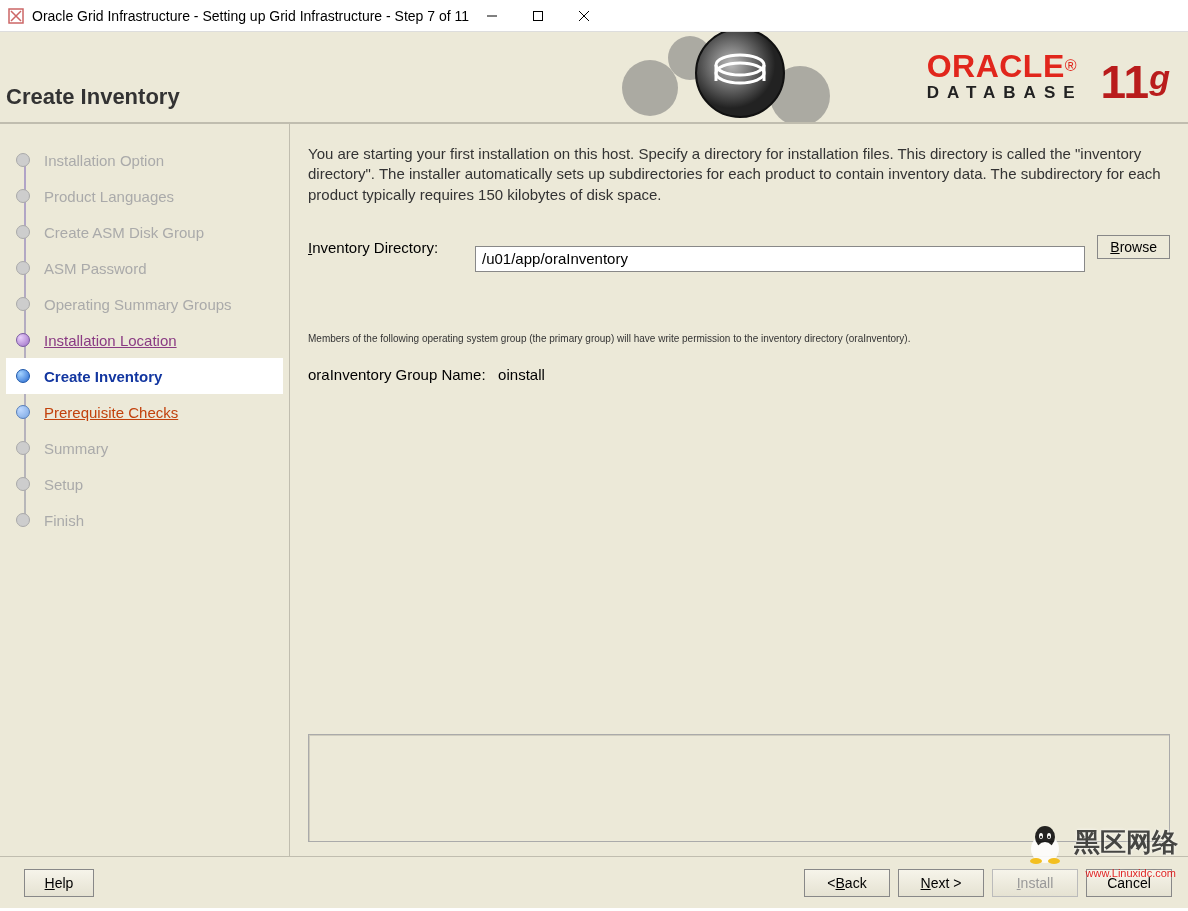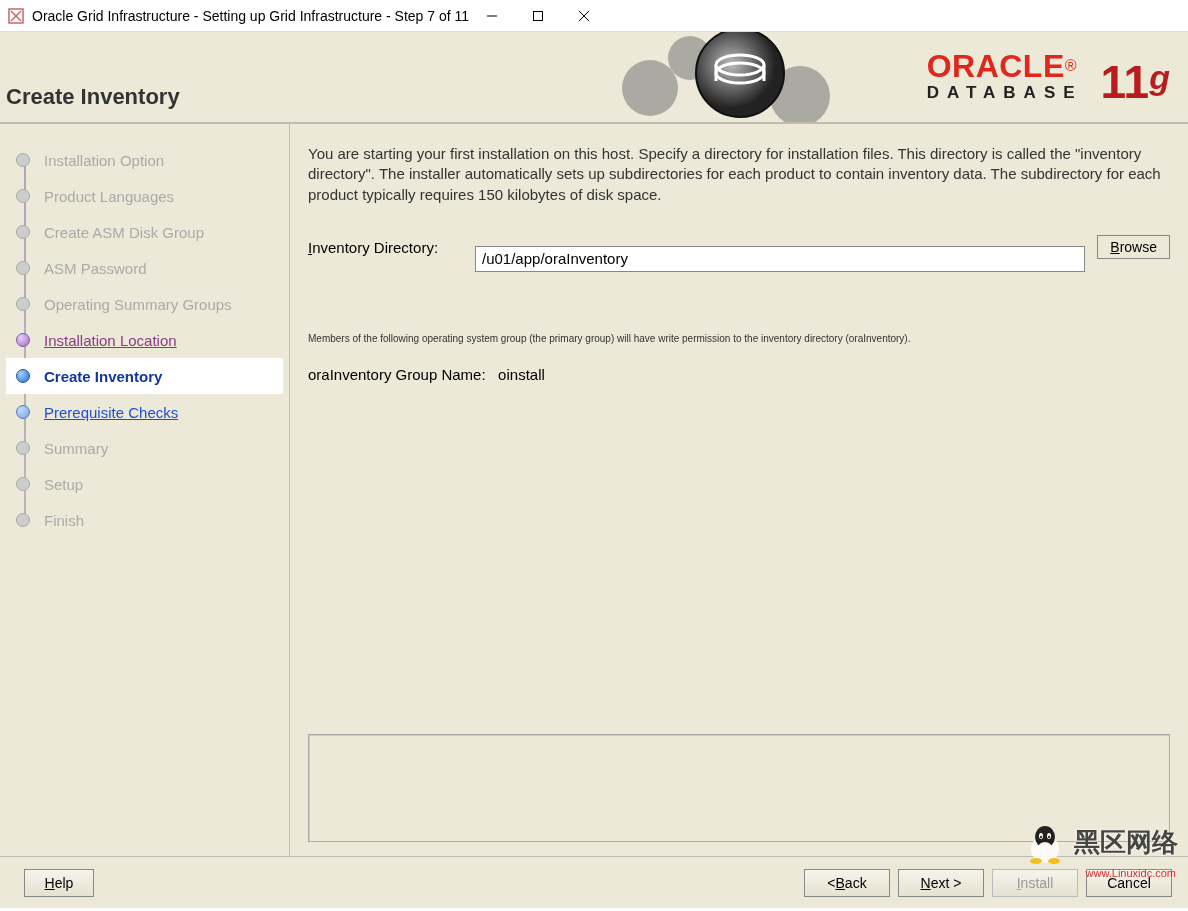--- a/index.html
+++ b/index.html
@@ -56,21 +56,21 @@
   .step-list .line { position: absolute; left: 18px; top: 14px; bottom: 14px; width: 2px; background: linear-gradient(#b0a2c8, #b8b8b8); }
   .step { display: flex; align-items: center; height: 36px; padding-left: 10px; position: relative; }
   .bullet { width: 14px; height: 14px; border-radius: 50%; margin-right: 14px; flex: 0 0 14px; background:#cdcdcd; border:1px solid #aaa; }
   .bullet.done { background: radial-gradient(circle at 30% 30%, #e9cffb, #9d6fc5); border-color:#7b5aa2; }
   .bullet.cur { background: radial-gradient(circle at 30% 30%, #a3d2ff, #2a6bd1); border-color:#1c56aa; }
   .bullet.next { background: radial-gradient(circle at 30% 30%, #bfd9ff, #7aa6e2); border-color:#577fba; }
   .step-label { font-size: 15px; color: #aaa; }
   .step.visited .step-label { color: #8a3a83; text-decoration: underline; }
   .step.current { background: #fff; }
   .step.current .step-label { color: #1236a0; font-weight: bold; }
-  .step.upnext .step-label { color: #1d4ed8; text-decoration: underline; }
+  .step.upnext .step-label { color: #c2410c; text-decoration: underline; }
 
   .main {
     flex: 1; padding: 20px 18px 8px 18px;
     display: flex; flex-direction: column;
     position: relative;
   }
   .desc { font-size: 15px; line-height: 1.35; color: #333; margin-bottom: 18px; }
   .form-row { display: flex; align-items: center; gap: 12px; margin-bottom: 30px; }
   .form-row label { width: 155px; font-size: 15px; }
   .form-row input[type=text] {

